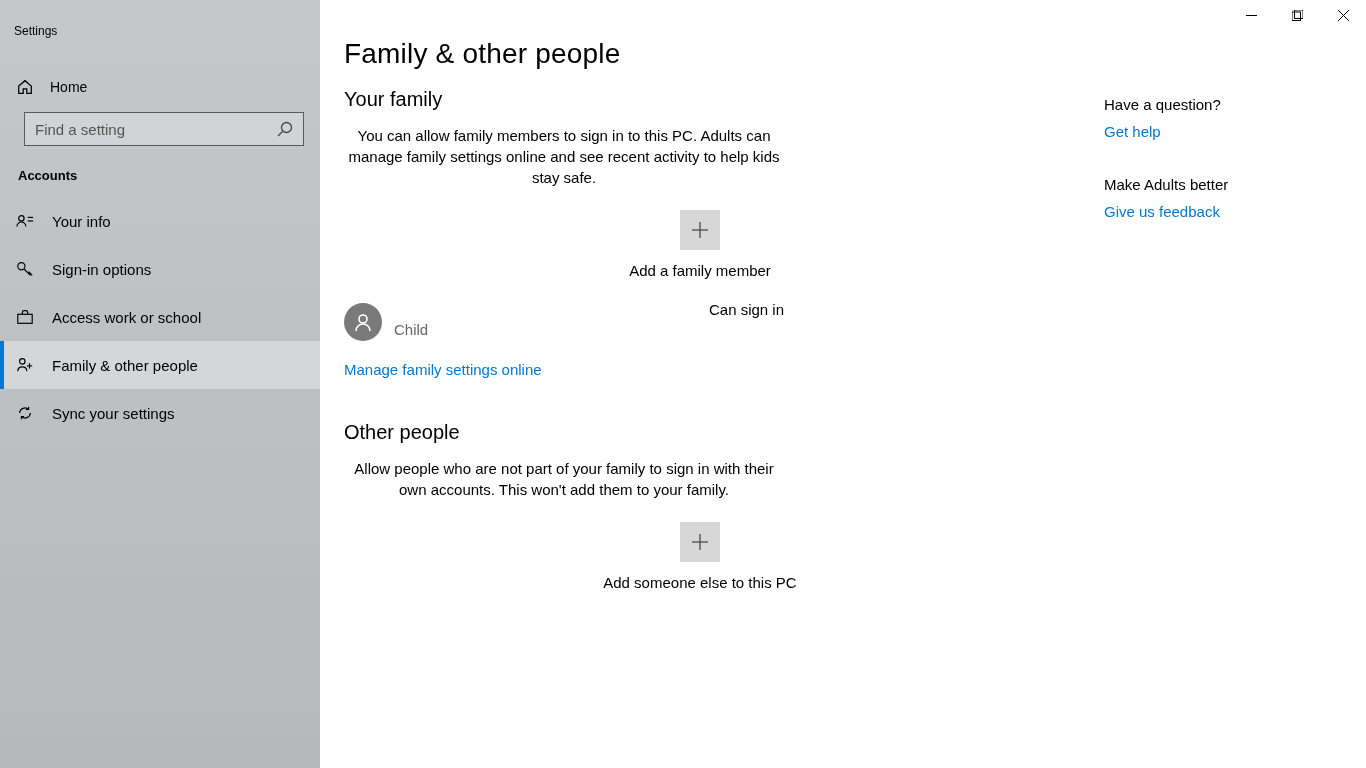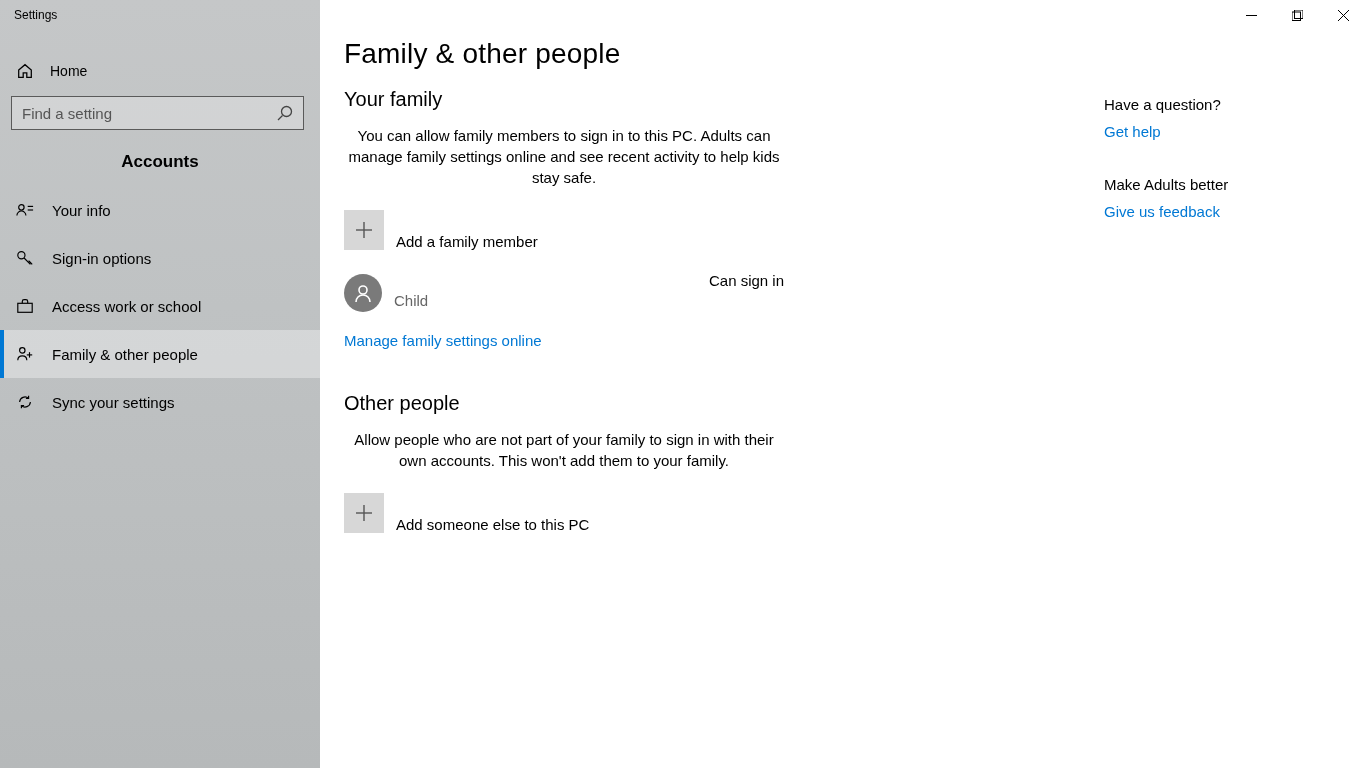--- a/index.html
+++ b/index.html
@@ -10,57 +10,57 @@
   .sidebar {
     width: 320px;
     height: 100%;
     background: linear-gradient(180deg, #c5c7c8 0%, #bfc2c3 40%, #b6b9ba 100%);
     display: flex;
     flex-direction: column;
     position: relative;
   }
   .window-title {
     font-size: 12px;
-    padding: 8px 14px 6px 14px;
+    padding: 24px 14px 6px 14px;
     color: #000;
   }
   .home-row {
     display: flex;
     align-items: center;
     padding: 10px 16px 12px 16px;
     gap: 16px;
     cursor: pointer;
     height: 48px;
     margin-top: 20px;
   }
   .home-row .label { font-size: 14px; color: #000; }
   .home-icon { width: 18px; height: 18px; display: inline-flex; }
 
-  .search-wrap { padding: 0 16px 18px 11px; }
+  .search-wrap { padding: 0 16px 18px 24px; }
   .search {
     width: 100%;
     height: 34px;
     border: 1px solid #5a5a5a;
     background: rgba(255,255,255,0.25);
     display: flex;
     align-items: center;
     padding: 0 10px;
   }
   .search input {
     flex: 1;
     border: none;
     background: transparent;
     font-size: 15px;
     color: #333;
     outline: none;
   }
   .search input::placeholder { color: #555; }
   .search .sicon { width: 16px; height: 16px; display:inline-flex; transform: scaleX(-1); }
 
-  .cat-label { font-size: 17px; font-weight: 600; padding: 4px 18px 14px 18px; color: #000; text-align: center; }
+  .cat-label { font-size: 13px; font-weight: 600; padding: 4px 18px 14px 18px; color: #000; }
 
   .nav { display: flex; flex-direction: column; }
   .nav-item {
     display: flex;
     align-items: center;
     height: 48px;
     padding: 0 16px;
     gap: 18px;
     cursor: pointer;
     color: #000;
@@ -88,21 +88,21 @@
     display: flex;
   }
   .content {
     padding: 38px 24px 24px 24px;
     width: 760px;
   }
   .page-title { font-size: 28px; font-weight: 400; color: #000; margin-bottom: 18px; letter-spacing: 0.2px;}
   .section-title { font-size: 20px; font-weight: 400; margin-top: 8px; margin-bottom: 14px; }
   .desc { font-size: 15px; color: #000; line-height: 1.4; max-width: 440px; margin-bottom: 22px; text-align: center; }
 
-  .add-row { display: flex; align-items: flex-end; gap: 12px; margin-bottom: 24px; cursor: pointer; }
+  .add-row { display: flex; align-items: center; gap: 12px; margin-bottom: 24px; cursor: pointer; flex-direction: column; }
   .add-box { width: 40px; height: 40px; background: #d7d7d7; display: flex; align-items:center; justify-content:center; }
   .add-box svg { width: 18px; height: 18px; }
   .add-label { font-size: 15px; }
 
   .member-row { display: flex; align-items: center; gap: 12px; margin-bottom: 20px; cursor: pointer; width: 440px; }
   .avatar { width: 38px; height: 38px; border-radius: 50%; background: #7a7a7a; display:flex; align-items:center; justify-content:center; }
   .avatar svg { width: 20px; height: 20px; }
   .member-info { display:flex; flex-direction: column; flex: 1; }
   .member-sub { font-size: 15px; color: #666; margin-top: 14px; }
   .member-status { font-size: 15px; color: #000; align-self: flex-start; margin-top: -2px; margin-left: auto;}

